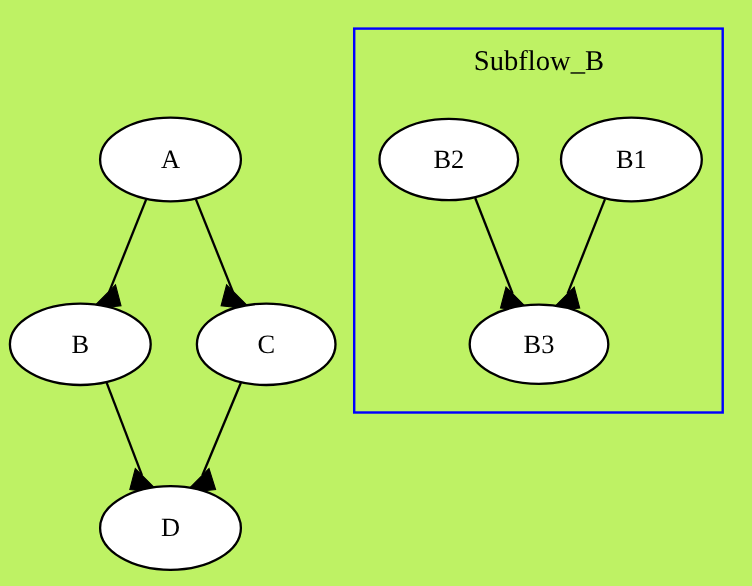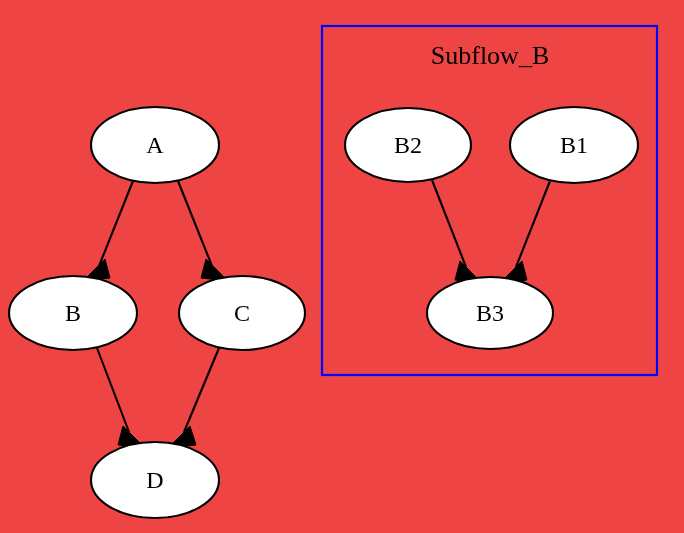--- a/index.html
+++ b/index.html
@@ -10,21 +10,21 @@
   body {
     width: 684px;
     height: 533px;
     font-family: "Liberation Serif", serif;
     overflow: hidden;
   }
   #graph-root {
     position: relative;
     width: 684px;
     height: 533px;
-    background: #ef4444;
+    background: #bef264;
   }
   svg#graph-canvas {
     display: block;
     width: 684px;
     height: 533px;
   }
   .node-ellipse {
     fill: #ffffff;
     stroke: #000000;
     stroke-width: 2.1;

